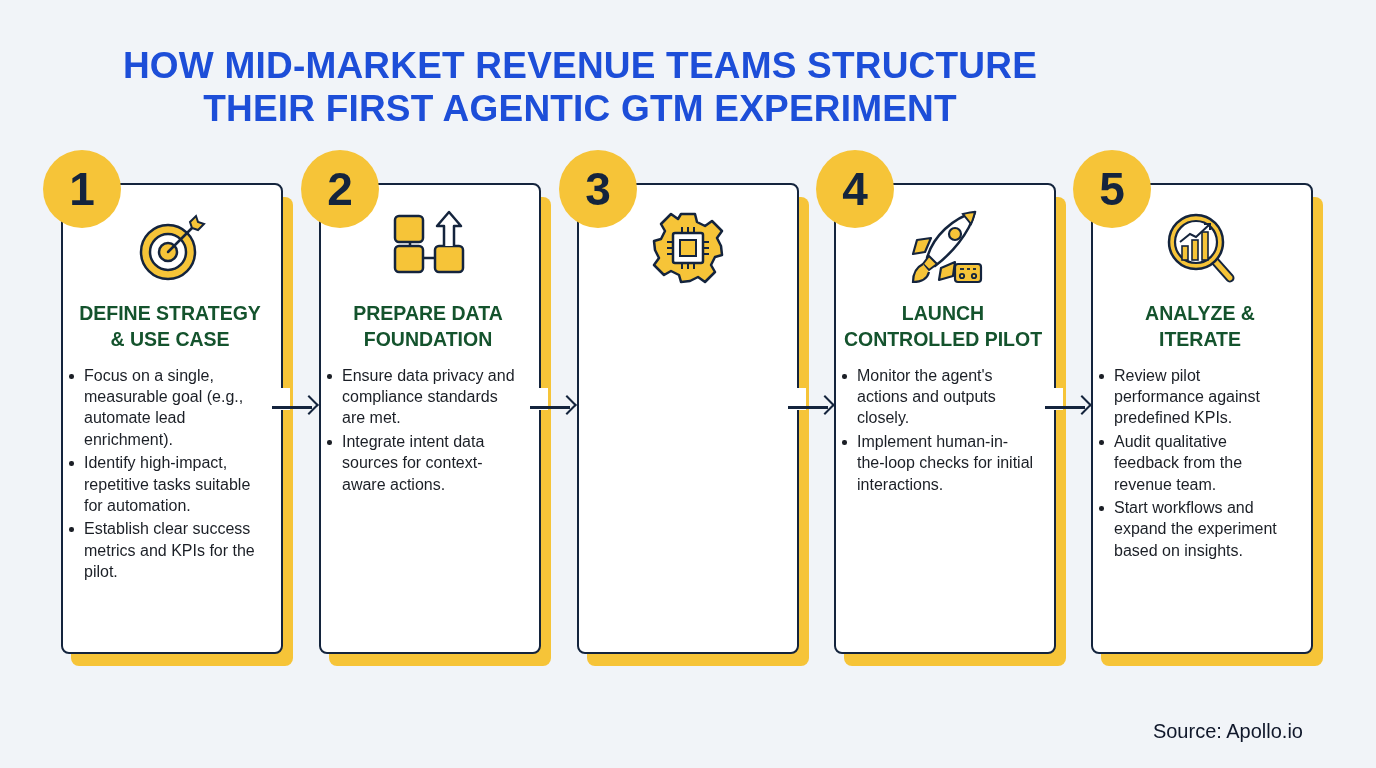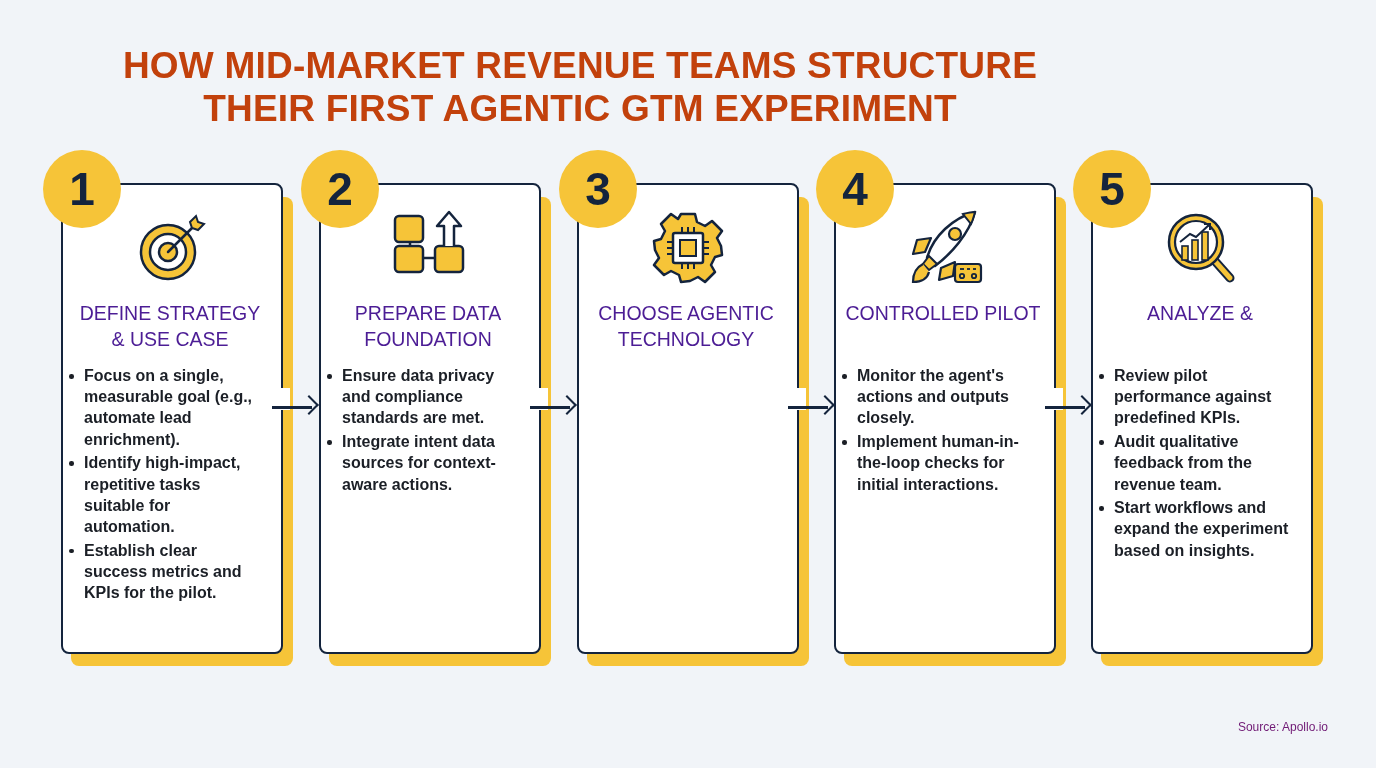--- a/index.html
+++ b/index.html
@@ -6,21 +6,21 @@
   body {
     width: 1376px; height: 768px; overflow: hidden;
     background: #F1F4F8;
     font-family: "Liberation Sans", sans-serif;
     color: #14243D;
     position: relative;
   }
   .title {
     position: absolute; left: 0; top: 44px; width: 1160px;
     text-align: center; font-weight: 700; font-size: 37px; line-height: 43px;
-    color: #c2410c; letter-spacing: 0.2px;
+    color: #1d4ed8; letter-spacing: 0.2px;
   }
   .title div { display: block; }
   .step { position: absolute; top: 150px; width: 260px; height: 530px; }
   .shadow {
     position: absolute; left: 31px; top: 47px; width: 222px; height: 469px;
     background: #F6C438; border-radius: 8px;
   }
   .card {
     position: absolute; left: 21px; top: 33px; width: 218px; height: 467px;
     background: #FFFFFF; border: 2.5px solid #14243D; border-radius: 8px;
@@ -43,36 +43,36 @@
     position: absolute; left: 3px; top: 0px; width: 78px; height: 78px;
     border-radius: 50%; background: #F6C438;
     display: flex; align-items: center; justify-content: center;
     font-weight: 700; font-size: 46px; color: #14243D;
   }
   .icon {
     position: absolute; left: 90px; top: 56px; width: 84px; height: 84px;
   }
   .heading {
     position: absolute; left: 28px; top: 150px; width: 204px;
-    text-align: center; font-weight: 400; font-size: 19.5px; line-height: 26px;
-    color: #4c1d95;
+    text-align: center; font-weight: 700; font-size: 19.5px; line-height: 26px;
+    color: #14532d;
   }
   .bullets {
     position: absolute; left: 44px; top: 215px; width: 178px;
     margin: 0; padding: 0; list-style: none;
     font-size: 16px; line-height: 21.2px; color: #1B1F26;
   }
-  .bullets li { position: relative; padding-left: 0; margin-bottom: 2.5px; font-weight: bold; }
+  .bullets li { position: relative; padding-left: 0; margin-bottom: 2.5px; }
   .bullets li::before {
     content: ""; position: absolute; left: -15px; top: 9px;
     width: 4.5px; height: 4.5px; border-radius: 50%; background: #1B1F26;
   }
   .source {
-    position: absolute; right: 48px; top: 720px;
-    font-size: 12px; color: #701a75;
+    position: absolute; right: 73px; top: 720px;
+    font-size: 20px; color: #0f172a;
   }
 </style>
 </head>
 <body>
 
 <div class="title">
   <div>HOW MID-MARKET REVENUE TEAMS STRUCTURE</div>
   <div>THEIR FIRST AGENTIC GTM EXPERIMENT</div>
 </div>
 
@@ -151,24 +151,20 @@
         <line x1="6" y1="15" x2="6" y2="21" stroke="#14243D" stroke-width="2"></line>
         <line x1="-15" y1="-6" x2="-21" y2="-6" stroke="#14243D" stroke-width="2"></line>
         <line x1="-15" y1="0" x2="-21" y2="0" stroke="#14243D" stroke-width="2"></line>
         <line x1="-15" y1="6" x2="-21" y2="6" stroke="#14243D" stroke-width="2"></line>
         <line x1="15" y1="-6" x2="21" y2="-6" stroke="#14243D" stroke-width="2"></line>
         <line x1="15" y1="0" x2="21" y2="0" stroke="#14243D" stroke-width="2"></line>
         <line x1="15" y1="6" x2="21" y2="6" stroke="#14243D" stroke-width="2"></line>
       </g>
     </svg>
   </div>
-  <div class="heading">
-    <div>CHOOSE AGENTIC</div>
-    <div>TECHNOLOGY</div>
-  </div>
 </div>
 
 <div class="step" style="left:813px;">
   <div class="shadow"></div>
   <div class="card"></div>
   <div class="notch"></div>
   <div class="connector"></div>
   <div class="arrow-head"></div>
   <div class="badge">4</div>
   <div class="icon">
@@ -182,20 +178,21 @@
       <path d="M20 58 C12 62 10 70 10 76 C16 76 24 74 26 66" fill="#F6C438" stroke="#14243D" stroke-width="2.2"></path>
       <rect x="52" y="58" width="26" height="18" rx="3" fill="#F6C438" stroke="#14243D" stroke-width="2.2"></rect>
       <line x1="57" y1="63" x2="61" y2="63" stroke="#14243D" stroke-width="1.8"></line>
       <line x1="64" y1="63" x2="67" y2="63" stroke="#14243D" stroke-width="1.8"></line>
       <line x1="70" y1="63" x2="73" y2="63" stroke="#14243D" stroke-width="1.8"></line>
       <circle cx="59" cy="70" r="2.2" fill="none" stroke="#14243D" stroke-width="1.8"></circle>
       <circle cx="71" cy="70" r="2.2" fill="none" stroke="#14243D" stroke-width="1.8"></circle>
     </svg>
   </div>
   <div class="heading">
+    <div>LAUNCH</div>
     <div>CONTROLLED PILOT</div>
   </div>
   <ul class="bullets">
     <li>Monitor the agent's actions and outputs closely.</li>
     <li>Implement human-in-the-loop checks for initial interactions.</li>
   </ul>
 </div>
 
 <div class="step" style="left:1070px;">
   <div class="shadow"></div>
@@ -209,20 +206,21 @@
       <circle cx="36" cy="36" r="21" fill="#FFFFFF" stroke="#14243D" stroke-width="2.2"></circle>
       <rect x="22" y="40" width="6" height="14" fill="#F6C438" stroke="#14243D" stroke-width="1.6"></rect>
       <rect x="32" y="34" width="6" height="20" fill="#F6C438" stroke="#14243D" stroke-width="1.6"></rect>
       <rect x="42" y="26" width="6" height="28" fill="#F6C438" stroke="#14243D" stroke-width="1.6"></rect>
       <polyline points="20,36 30,28 36,31 50,18" fill="none" stroke="#14243D" stroke-width="2"></polyline>
       <polyline points="44,18 50,18 50,24" fill="none" stroke="#14243D" stroke-width="2"></polyline>
     </svg>
   </div>
   <div class="heading">
     <div>ANALYZE &amp;</div>
+    <div>ITERATE</div>
   </div>
   <ul class="bullets">
     <li>Review pilot performance against predefined KPIs.</li>
     <li>Audit qualitative feedback from the revenue team.</li>
     <li>Start workflows and expand the experiment based on insights.</li>
   </ul>
 </div>
 
 <div class="source">Source: Apollo.io</div>
 

